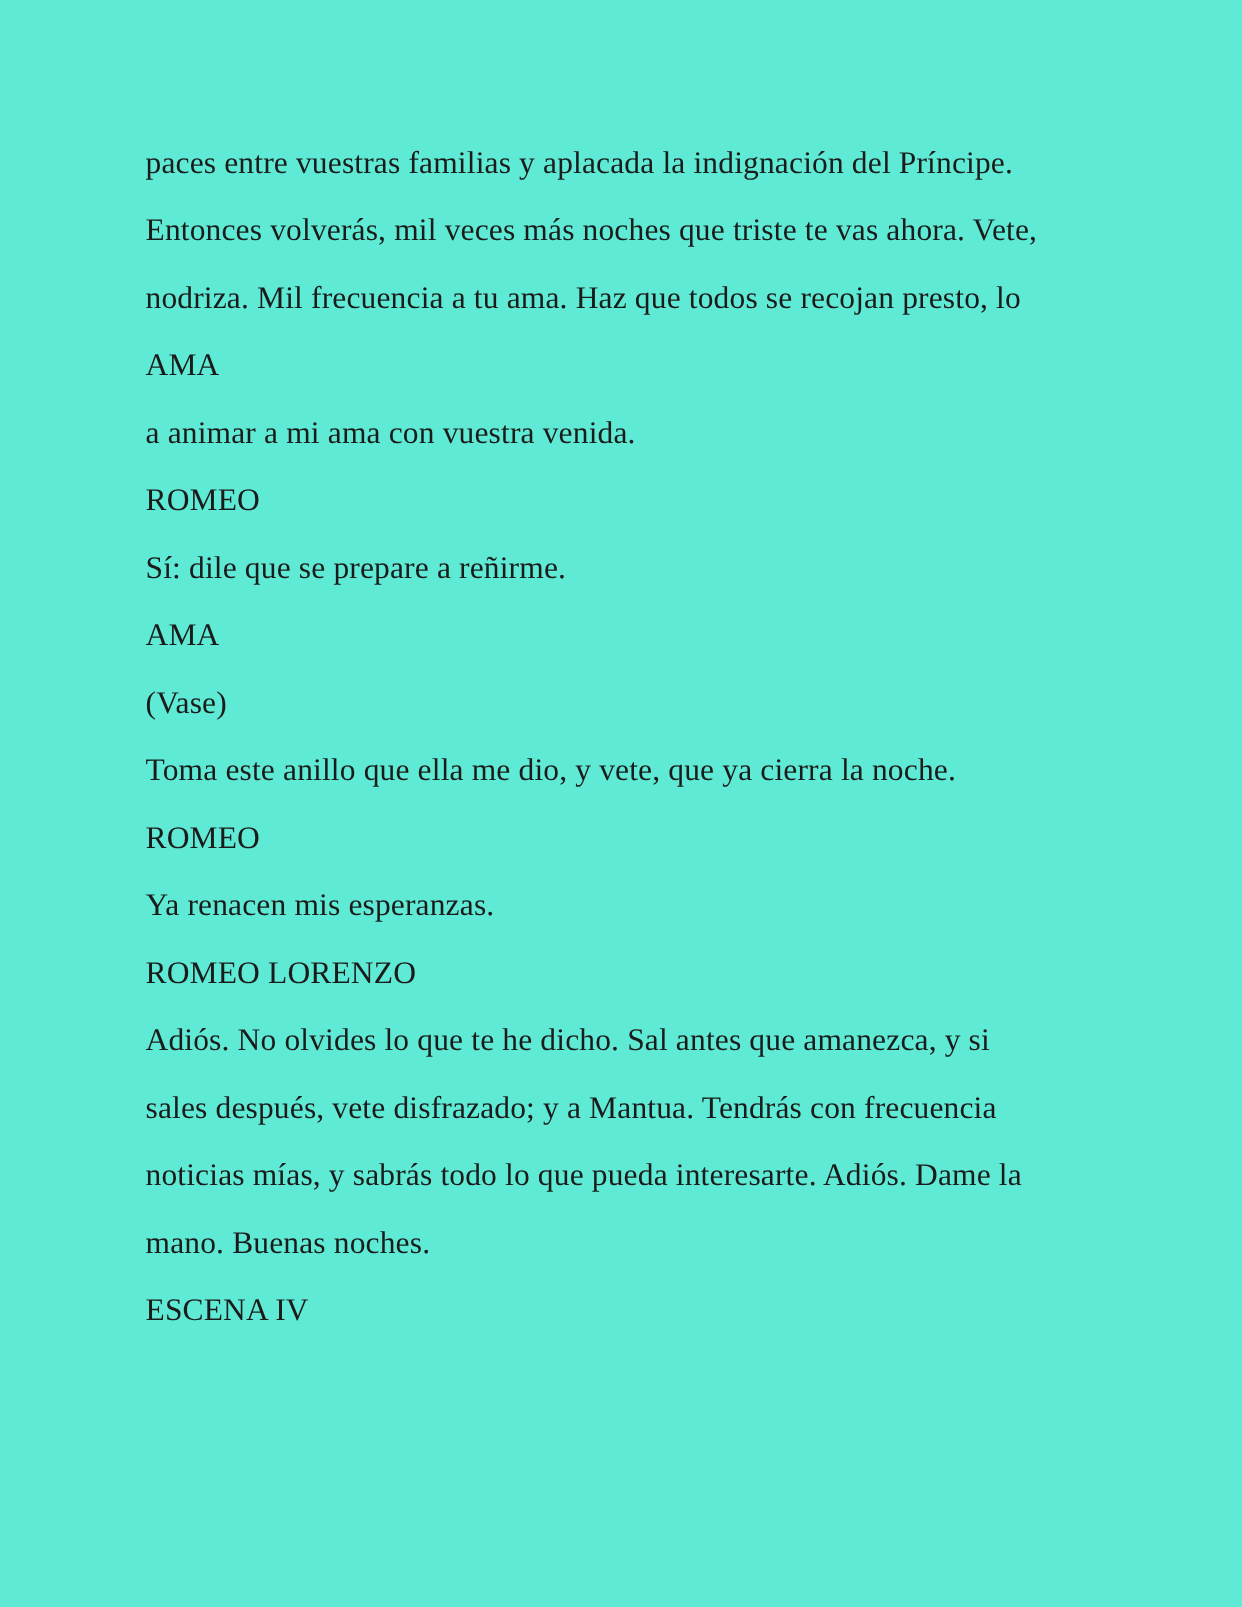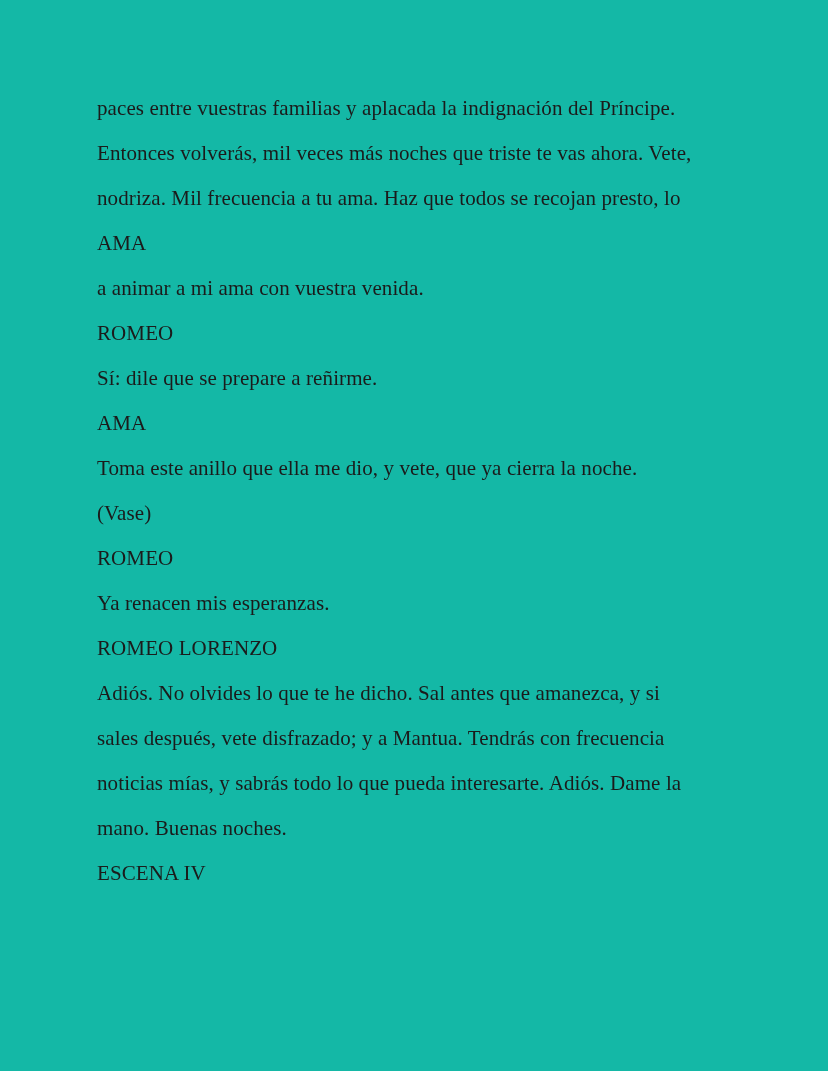--- a/index.html
+++ b/index.html
@@ -4,21 +4,21 @@
 <style>
   html, body {
     margin: 0;
     padding: 0;
     background: #ffffff;
   }
   .page {
     position: relative;
     width: 828px;
     height: 1071px;
-    background: #14b8a6;
+    background: #5eead4;
     overflow: hidden;
   }
   .text-block {
     position: absolute;
     left: 97px;
     top: 86px;
     width: 700px;
   }
   .line {
     margin: 0;
@@ -38,22 +38,22 @@
 <div class="page">
   <div class="text-block">
     <p class="line">paces entre vuestras familias y aplacada la indignación del Príncipe.</p>
     <p class="line">Entonces volverás, mil veces más noches que triste te vas ahora. Vete,</p>
     <p class="line">nodriza. Mil frecuencia a tu ama. Haz que todos se recojan presto, lo</p>
     <p class="line">AMA</p>
     <p class="line">a animar a mi ama con vuestra venida.</p>
     <p class="line">ROMEO</p>
     <p class="line">Sí: dile que se prepare a reñirme.</p>
     <p class="line">AMA</p>
+    <p class="line">(Vase)</p>
     <p class="line">Toma este anillo que ella me dio, y vete, que ya cierra la noche.</p>
-    <p class="line">(Vase)</p>
     <p class="line">ROMEO</p>
     <p class="line">Ya renacen mis esperanzas.</p>
     <p class="line">ROMEO LORENZO</p>
     <p class="line">Adiós. No olvides lo que te he dicho. Sal antes que amanezca, y si</p>
     <p class="line">sales después, vete disfrazado; y a Mantua. Tendrás con frecuencia</p>
     <p class="line">noticias mías, y sabrás todo lo que pueda interesarte. Adiós. Dame la</p>
     <p class="line">mano. Buenas noches.</p>
     <p class="line">ESCENA IV</p>
   </div>
 </div>

